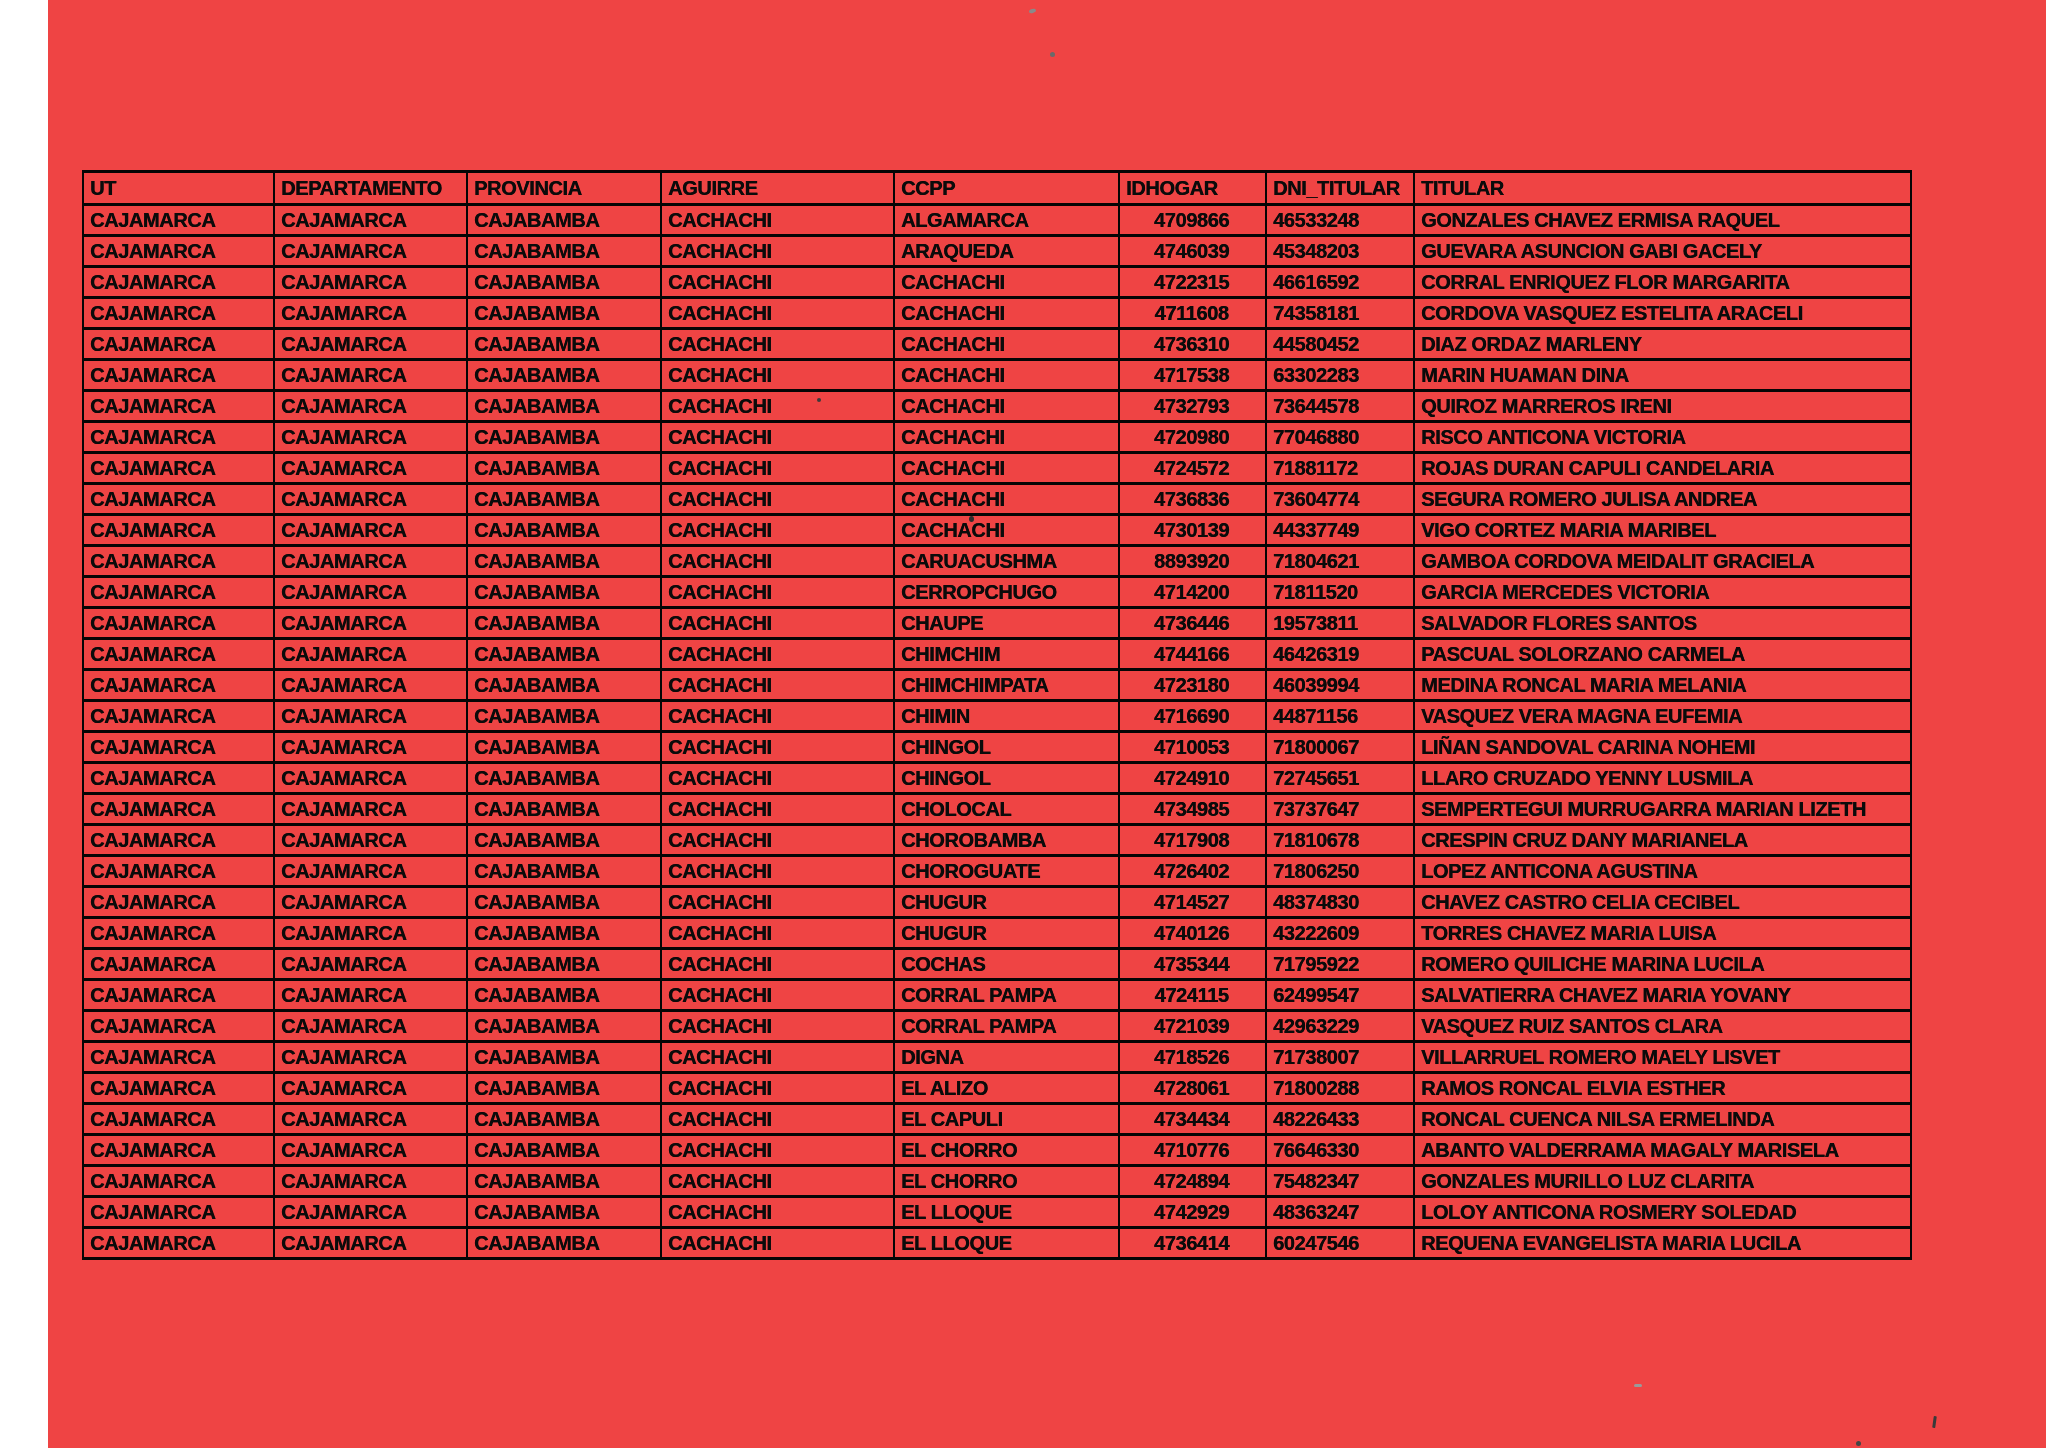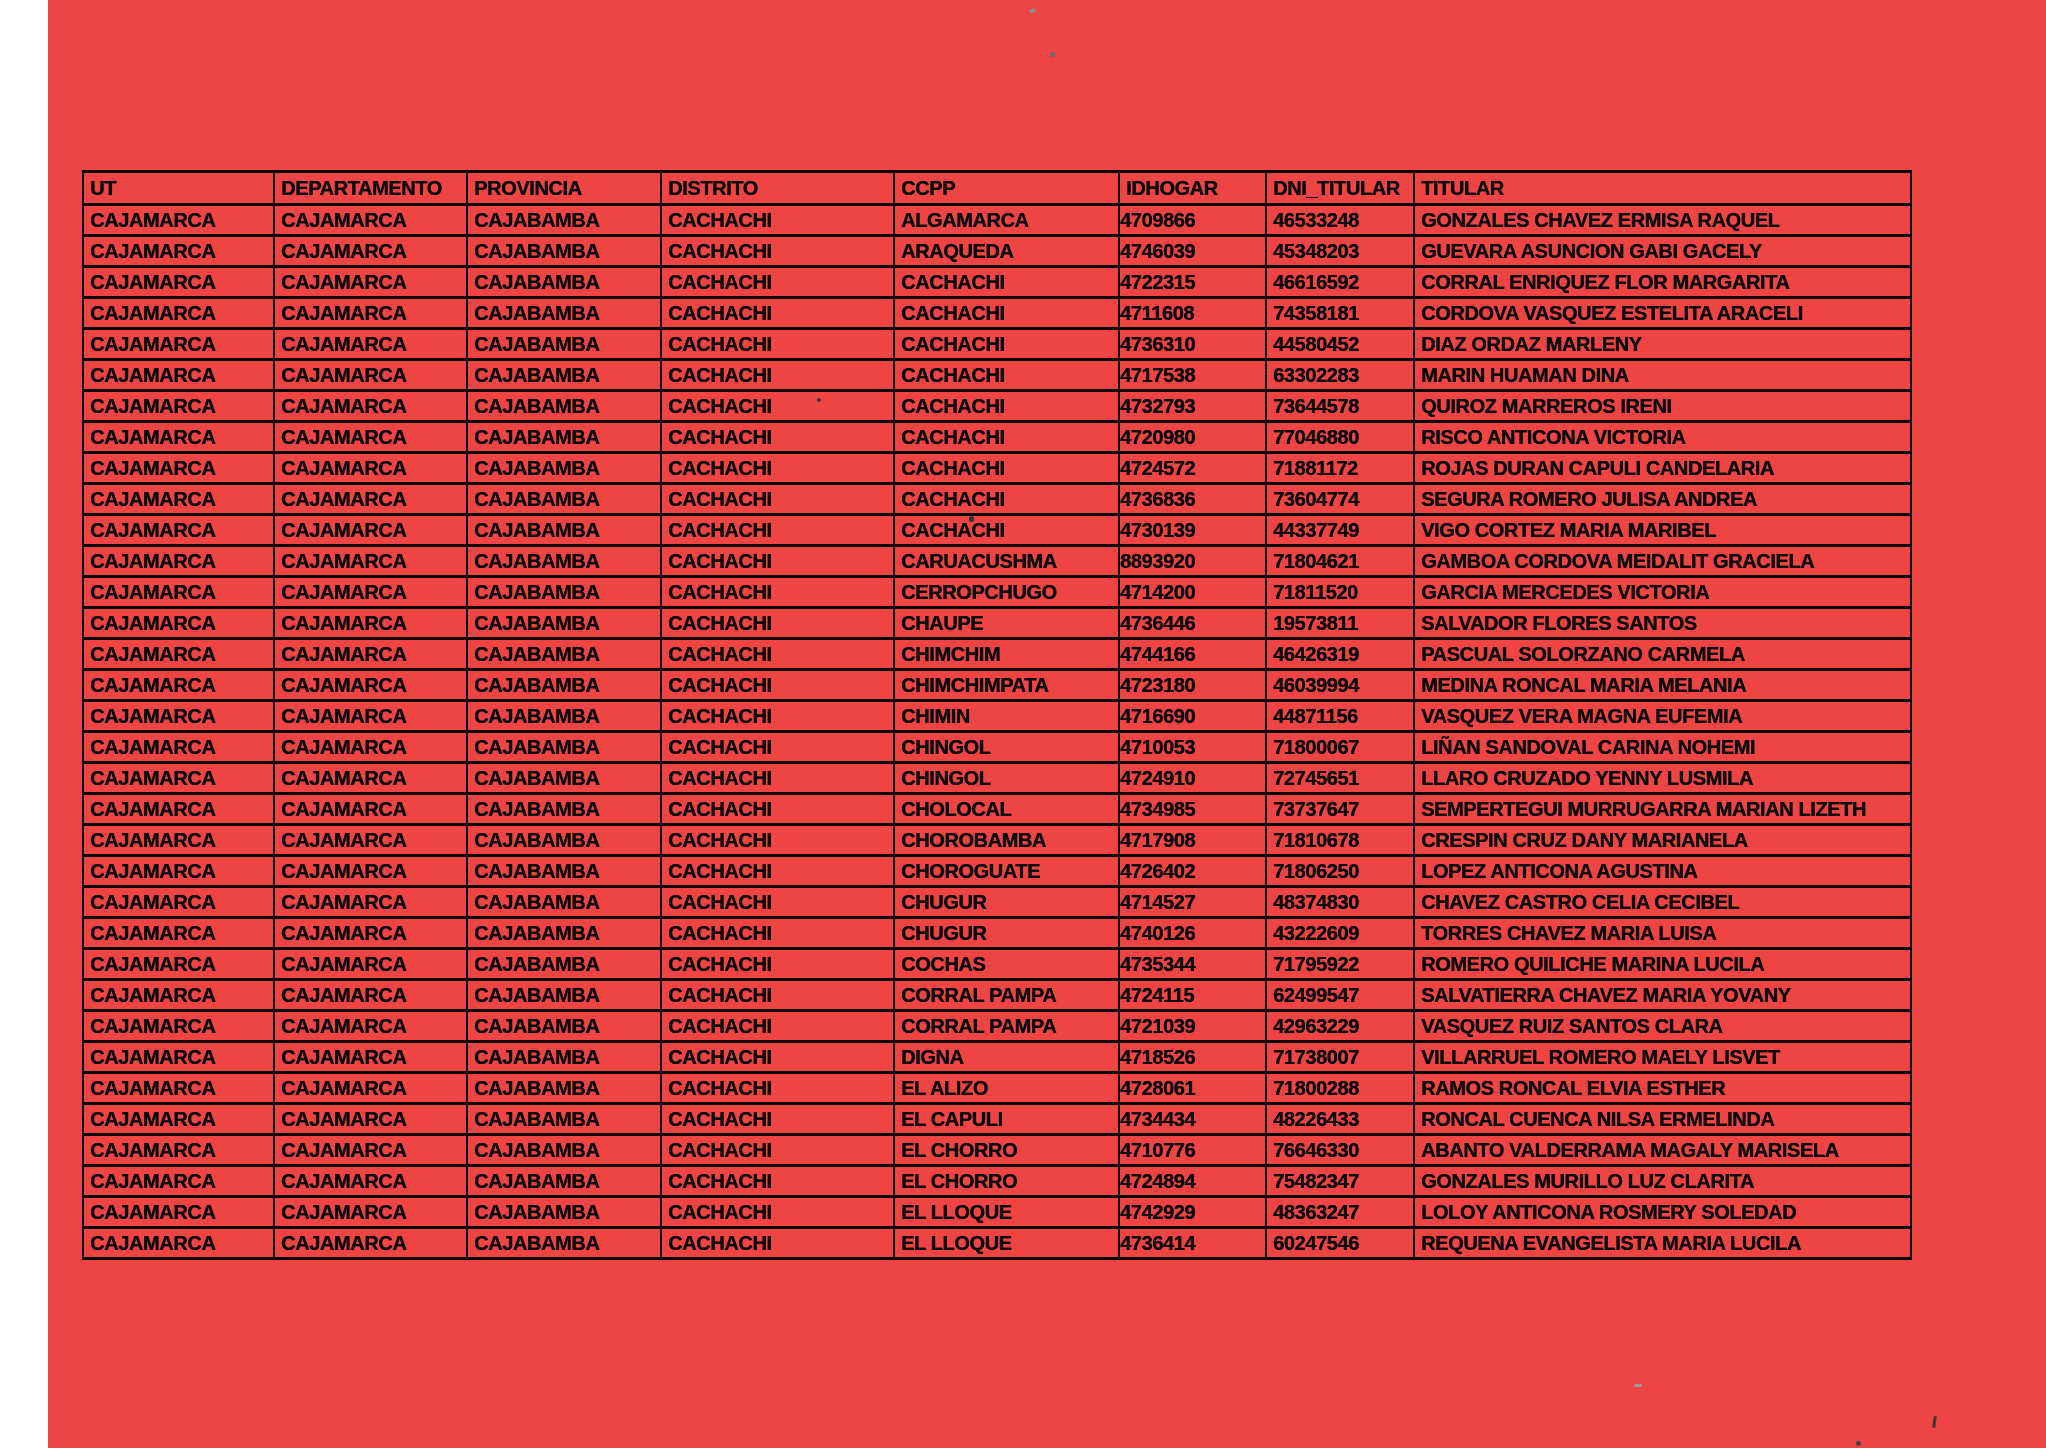--- a/index.html
+++ b/index.html
@@ -37,21 +37,21 @@
     letter-spacing: -0.4px;
     white-space: nowrap;
     overflow: visible;
     text-align: left;
     height: 28px;
     line-height: 28px;
     text-shadow: 0.4px 0 0 currentColor;
   }
   table.records th { height: 30px; line-height: 30px; }
   table.records td.num {
-    text-align: left;
+    text-align: center;
     padding: 0 2px 0 0;
   }
   
   col.c-ut          { width: 191px; }
   col.c-departamento{ width: 193px; }
   col.c-provincia   { width: 194px; }
   col.c-distrito    { width: 233px; }
   col.c-ccpp        { width: 225px; }
   col.c-idhogar     { width: 147px; }
   col.c-dni-titular { width: 148px; }
@@ -85,21 +85,21 @@
         <col class="c-ccpp">
         <col class="c-idhogar">
         <col class="c-dni-titular">
         <col class="c-titular">
       </colgroup>
     <thead>
       <tr>
           <th>UT</th>
           <th>DEPARTAMENTO</th>
           <th>PROVINCIA</th>
-          <th>DISTRITO</th>
+          <th>AGUIRRE</th>
           <th>CCPP</th>
           <th>IDHOGAR</th>
           <th>DNI_TITULAR</th>
           <th>TITULAR</th>
         </tr>
     </thead>
     <tbody>
         <tr>
           <td>CAJAMARCA</td>
           <td>CAJAMARCA</td>

